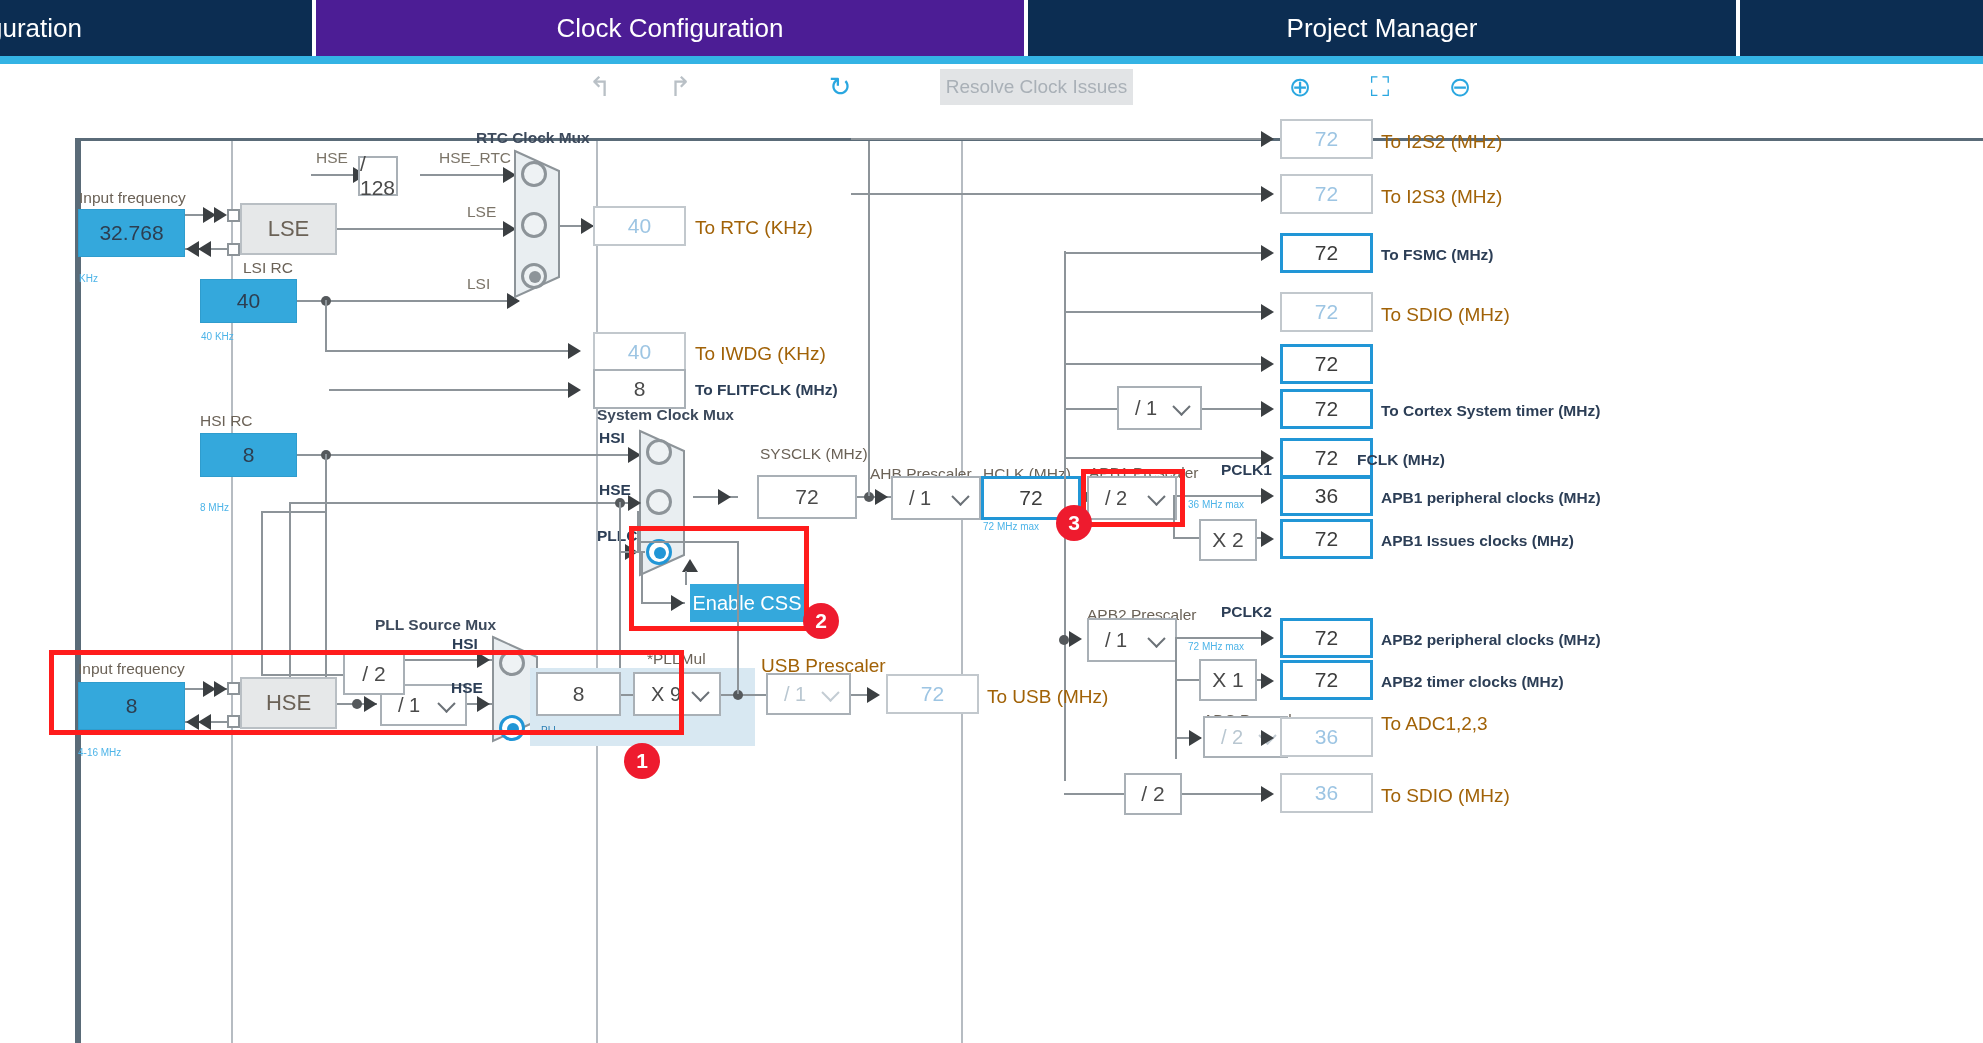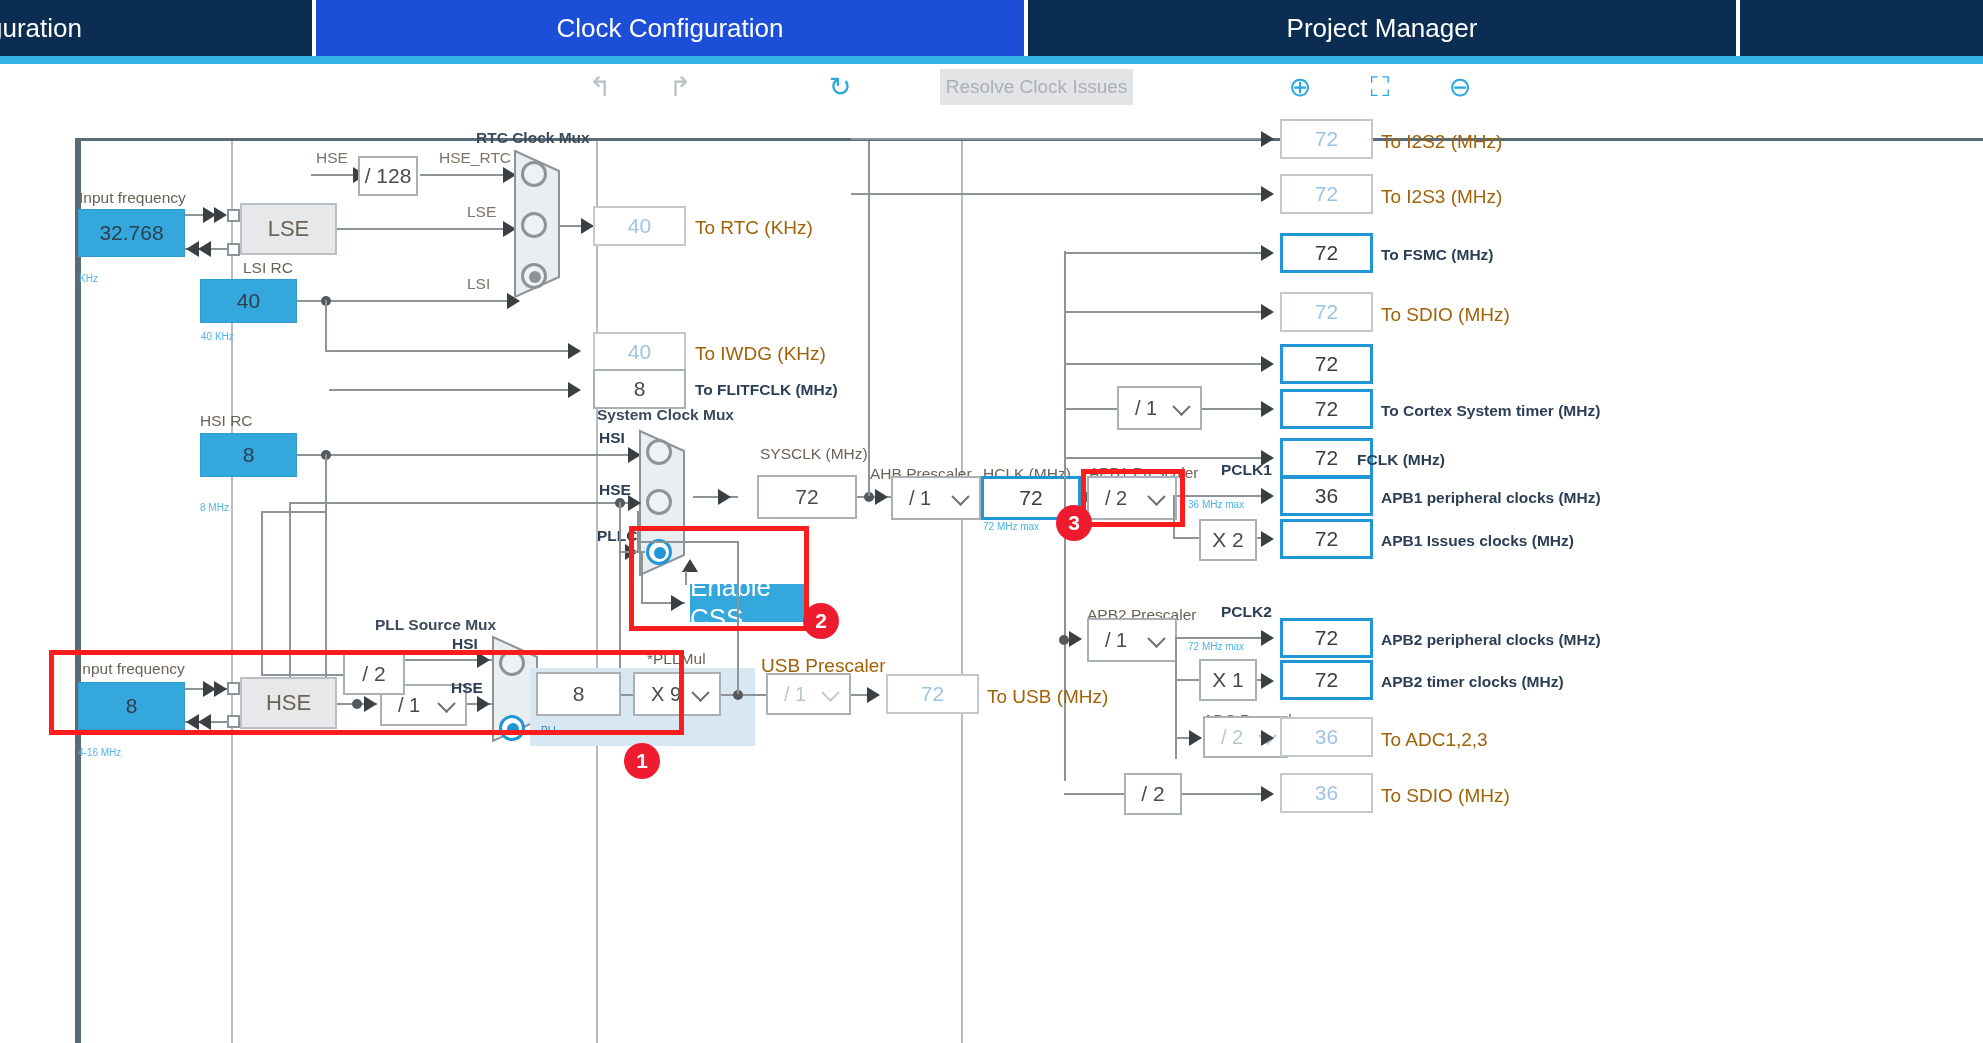--- a/index.html
+++ b/index.html
@@ -18,21 +18,21 @@
     display:flex;
   }
   .tab {
     height:56px;
     display:flex; align-items:center; justify-content:center;
     color:#ffffff; font-size:26px;
     background:#0c2d52;
     border-right:4px solid #ffffff;
     white-space:nowrap;
   }
-  .tab.active { background:#1d4ed8; }
+  .tab.active { background:#4c1d95; }
   #tab-pinout { width:316px; justify-content:flex-end; padding-right:230px;}
   #tab-clock  { width:712px; }
   #tab-project{ width:712px; }
   #tab-tools  { flex:1 1 auto; border-right:none;}
   #tabaccent {
     position:absolute; left:0; top:56px; width:1983px; height:8px;
     background:#34b3e4;
   }
   
   #toolbar {
@@ -92,21 +92,21 @@
   }
   .box.sel.dim { color:#b9c7d1; }
   .chev {
     position:absolute; right:12px; top:50%; transform:translateY(-50%);
     width:13px; height:13px; border-right:2px solid #6b7177; border-bottom:2px solid #6b7177;
     transform:translateY(-60%) rotate(45deg);
   }
   .chev.dim { border-color:#c3ccd3; }
   .csbtn {
     position:absolute; background:#34a8dc; color:#ffffff;
-    font-size:26px; display:flex; align-items:center; justify-content:center;
+    font-size:20px; display:flex; align-items:center; justify-content:center;
   }
   .pllpanel { position:absolute; background:#d8e8f2; }
   
   .redbox { position:absolute; border:5px solid #ff1c1c; }
   .badge {
     position:absolute; width:36px; height:36px; border-radius:50%;
     background:#ee1b2e; color:#fff; font-size:21px; font-weight:bold;
     display:flex; align-items:center; justify-content:center;
     z-index:40;
   }
@@ -203,21 +203,21 @@
   <div class="hline" style="left:216px; top:159px; width:222px;"></div>
   <div class="dot" style="left:240px; top:155px;"></div>
   <div class="arrow" style="left:426px; top:152px;"></div>
   <div class="vwire" style="left:244px; top:159px; height:52px;"></div>
   <div class="hline" style="left:244px; top:209px; width:249px;"></div>
   <div class="arrow" style="left:487px; top:202px;"></div>
 
   <div class="lbl-sig" style="left:235px; top:8px;">HSE</div>
   <div class="hline" style="left:230px; top:33px; width:53px;"></div>
   <div class="arrow" style="left:272px; top:26px;"></div>
-  <div class="box" style="left:277px; top:15px; width:60px; height:40px;">/ 128</div>
+  <div class="box" style="left:277px; top:15px; width:40px; height:40px;">/ 128</div>
   <div class="hline" style="left:339px; top:33px; width:92px;"></div>
   <div class="arrow" style="left:422px; top:26px;"></div>
 
   <div class="lbl-b" style="left:395px; top:-12px;">RTC Clock Mux</div>
   <div class="lbl-sig" style="left:358px; top:8px;">HSE_RTC</div>
   <div class="lbl-sig" style="left:386px; top:62px;">LSE</div>
   <div class="lbl-sig" style="left:386px; top:134px;">LSI</div>
   <svg class="mux" style="left:430px; top:8px; width:58px; height:150px;" viewBox="0 0 58 150">
     <polygon points="4,2 48,22 48,128 4,148" fill="#e9eef1" stroke="#8d9499" stroke-width="2"></polygon>
   </svg>
@@ -380,21 +380,21 @@
 
   <div class="lbl" style="left:1122px; top:570px;">ADC Prescaler</div>
   <div class="hline" style="left:1094px; top:596px; width:26px;"></div>
   <div class="arrow" style="left:1108px; top:589px;"></div>
   <div class="box sel dim" style="left:1122px; top:575px; width:85px; height:42px;">
     <span>/ 2</span>
     <span class="chev dim"></span>
   </div>
   <div class="arrow" style="left:1180px; top:589px;"></div>
   <div class="box dim" style="left:1199px; top:576px; width:93px; height:40px;">36</div>
-  <div class="lbl-out" style="left:1300px; top:588px;">To ADC1,2,3</div>
+  <div class="lbl-out" style="left:1300px; top:572px;">To ADC1,2,3</div>
 
   <div class="hline" style="left:983px; top:652px; width:60px;"></div>
   <div class="box" style="left:1043px; top:632px; width:58px; height:42px;">/ 2</div>
   <div class="hline" style="left:1101px; top:652px; width:87px;"></div>
   <div class="arrow" style="left:1180px; top:645px;"></div>
   <div class="box dim" style="left:1199px; top:632px; width:93px; height:40px;">36</div>
   <div class="lbl-out" style="left:1300px; top:644px;">To SDIO (MHz)</div>
 
   <div class="csbtn" style="left:609px; top:443px; width:114px; height:38px;">Enable CSS</div>
   <div class="arrow up" style="left:601px; top:418px;"></div>

